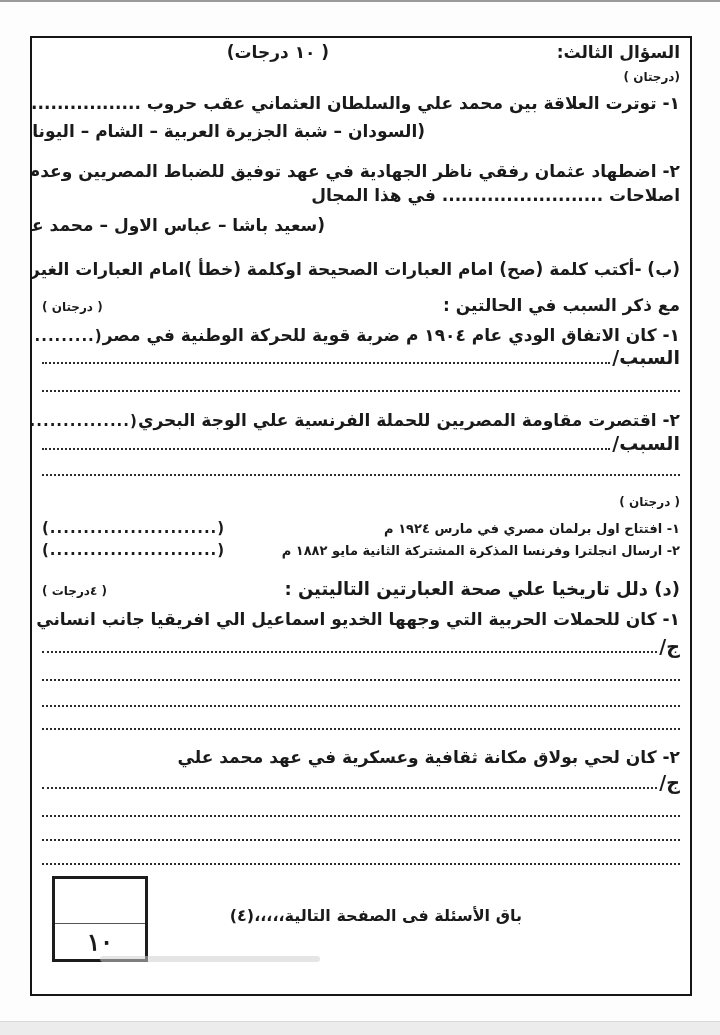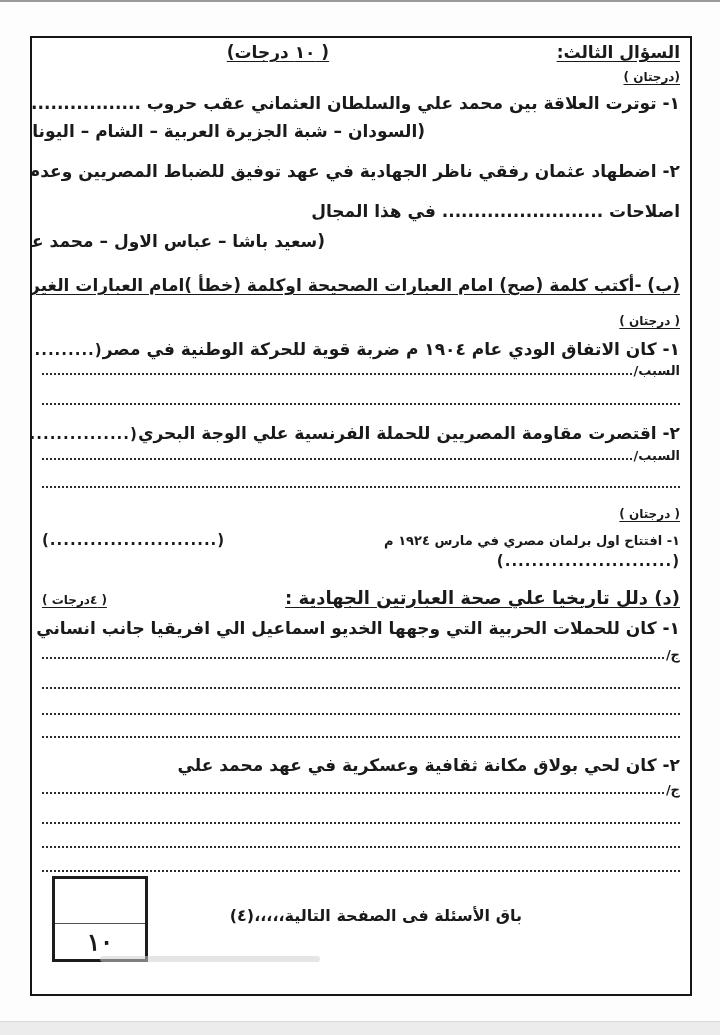--- a/index.html
+++ b/index.html
@@ -14,39 +14,39 @@
   .scan-bottom{position:absolute;bottom:0;left:0;width:720px;height:13px;background:#ececec;border-top:1px solid #d8d8d8;}
   .smudge{position:absolute;left:100px;top:956px;width:220px;height:6px;background:#cfcfcf;opacity:.55;border-radius:3px;}
 
   .sheet{
     position:absolute;left:30px;top:36px;width:662px;height:960px;
     border:2px solid #151515;background:#fff;box-sizing:border-box;
     padding:3px 10px 0 10px;overflow:hidden;
   }
   .row{position:relative;white-space:nowrap;}
   .flexrow{display:flex;justify-content:space-between;align-items:baseline;white-space:nowrap;}
-  .u{text-decoration:underline;text-underline-offset:3px;}
+  .u{text-underline-offset:3px;}
   .t17{font-size:17px;line-height:22px;}
   .t16{font-size:13px;line-height:21px;}
   .head{font-size:17px;line-height:23px;}
   .big{font-size:18px;line-height:24px;}
   .dotline{border-bottom:2px dotted #2b2b2b;height:13px;}
-  .ansline{display:flex;align-items:baseline;font-size:13px;line-height:18px;}
+  .ansline{display:flex;align-items:baseline;font-size:19px;line-height:18px;}
   .ansline .fill{flex:1;border-bottom:2px dotted #2b2b2b;margin:0 2px 3px 0;}
   .marks{font-size:12px;}
   .paren-ans{font-size:15px;letter-spacing:1px;}
 
   
   .r-header{margin-top:0;}
   .h-marks{position:absolute;right:55%;}
   .r-ahead{margin-top:2px;}
   .r-q1{margin-top:3px;}
   .r-q1opts{margin-top:6px;padding-left:0;text-align:right;padding-right:255px;white-space:nowrap;}
   .r-q2a{margin-top:18px;}
-  .r-q2b{margin-top:18px;}
+  .r-q2b{margin-top:2px;}
   .r-q2opts{margin-top:8px;text-align:right;padding-right:355px;white-space:nowrap;}
   .r-bh1{margin-top:22px;letter-spacing:-0.2px;}
   .r-bh2{margin-top:13px;}
   .r-bq1{margin-top:5px;}
   .r-brs1{margin-top:2px;}
   .r-bd1{margin-top:10px;}
   .r-bq2{margin-top:17px;}
   .r-brs2{margin-top:3px;}
   .r-bd2{margin-top:8px;}
   .r-ch{margin-top:15px;}
@@ -98,20 +98,21 @@
 
   <div class="row r-q1 t17">١- توترت العلاقة بين محمد علي والسلطان العثماني عقب حروب ...............................</div>
   <div class="r-q1opts t17">(السودان – شبة الجزيرة العربية – الشام – اليونان )</div>
 
   <div class="row r-q2a t17">٢- اضطهاد عثمان رفقي ناظر الجهادية في عهد توفيق للضباط المصريين وعدم ترقيتهم يتناقض مع</div>
   <div class="row r-q2b t17">اصلاحات ......................... في هذا المجال</div>
   <div class="r-q2opts t17">(سعيد باشا – عباس الاول – محمد علي – الخديو اسماعيل  )</div>
 
   <div class="row r-bh1 u head">(ب) -أكتب كلمة (صح) امام العبارات الصحيحة اوكلمة (خطأ )امام العبارات الغير صحيحة</div>
   <div class="flexrow r-bh2 head">
+    <span class="u">مع ذكر السبب في الحالتين :</span>
     <span class="u marks">( درجتان )</span>
   </div>
 
   <div class="flexrow r-bq1">
     <span class="t17">١- كان الاتفاق الودي عام ١٩٠٤ م ضربة قوية للحركة الوطنية في مصر</span>
     <span class="paren-ans">(.........................)</span>
   </div>
   <div class="ansline r-brs1">
     <span>السبب/</span>
     <span class="fill"></span>
@@ -129,25 +130,26 @@
   <div class="dotline r-bd2"></div>
 
   <div class="flexrow r-ch head">
     <span class="u marks">( درجتان )</span>
   </div>
   <div class="flexrow r-c1">
     <span class="t16">١- افتتاح اول برلمان مصري في مارس ١٩٢٤ م</span>
     <span class="paren-ans">(.........................)</span>
   </div>
   <div class="flexrow r-c2">
+    <span class="t16">٢- ارسال انجلترا وفرنسا المذكرة المشتركة الثانية مايو ١٨٨٢ م</span>
     <span class="paren-ans">(.........................)</span>
   </div>
 
   <div class="flexrow r-dh big">
-    <span class="u">(د) دلل تاريخيا علي صحة العبارتين الجهادية :</span>
+    <span class="u">(د) دلل تاريخيا علي صحة العبارتين التاليتين :</span>
     <span class="u marks">( ٤درجات )</span>
   </div>
 
   <div class="row r-dq1 t17">١- كان للحملات الحربية التي وجهها الخديو اسماعيل الي افريقيا جانب انساني</div>
   <div class="ansline r-da1">
     <span>ج/</span>
     <span class="fill"></span>
   </div>
   <div class="dotline r-dd1a"></div>
   <div class="dotline r-dd1b"></div>

